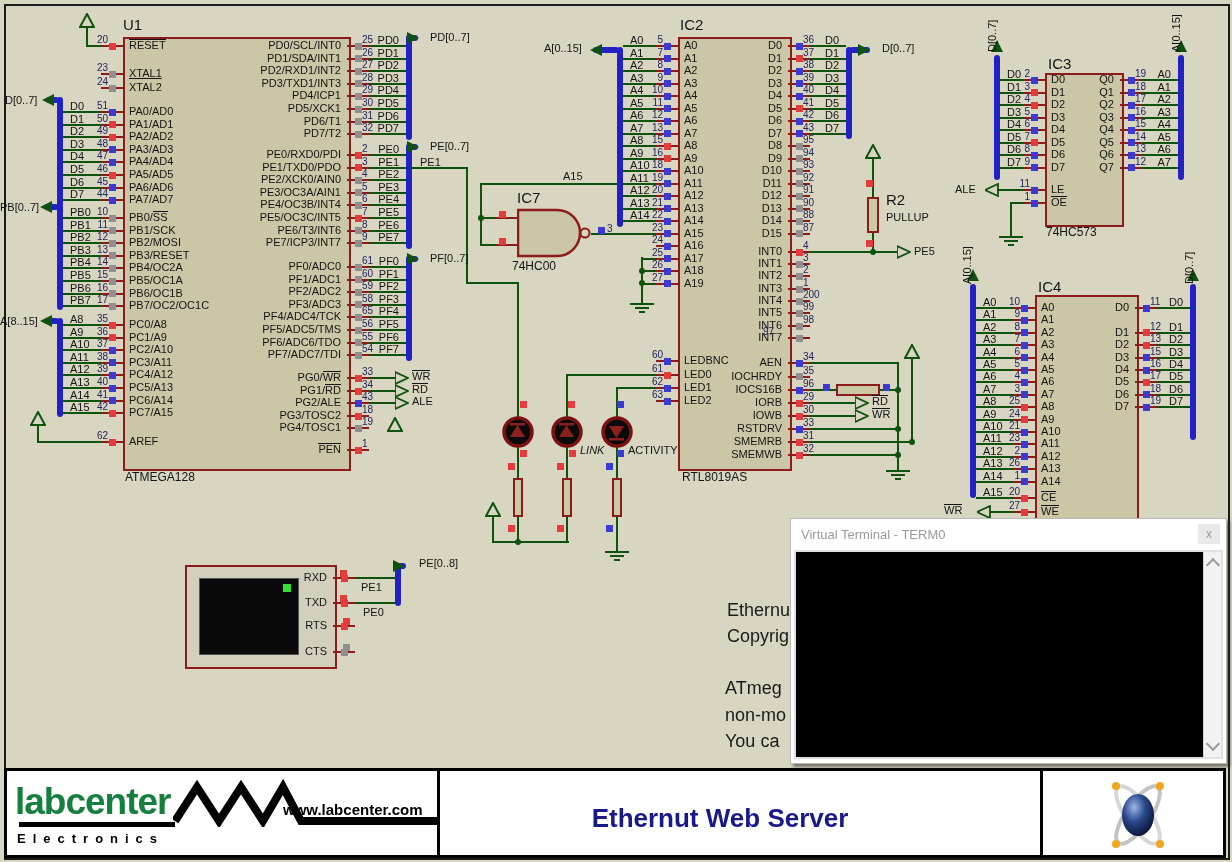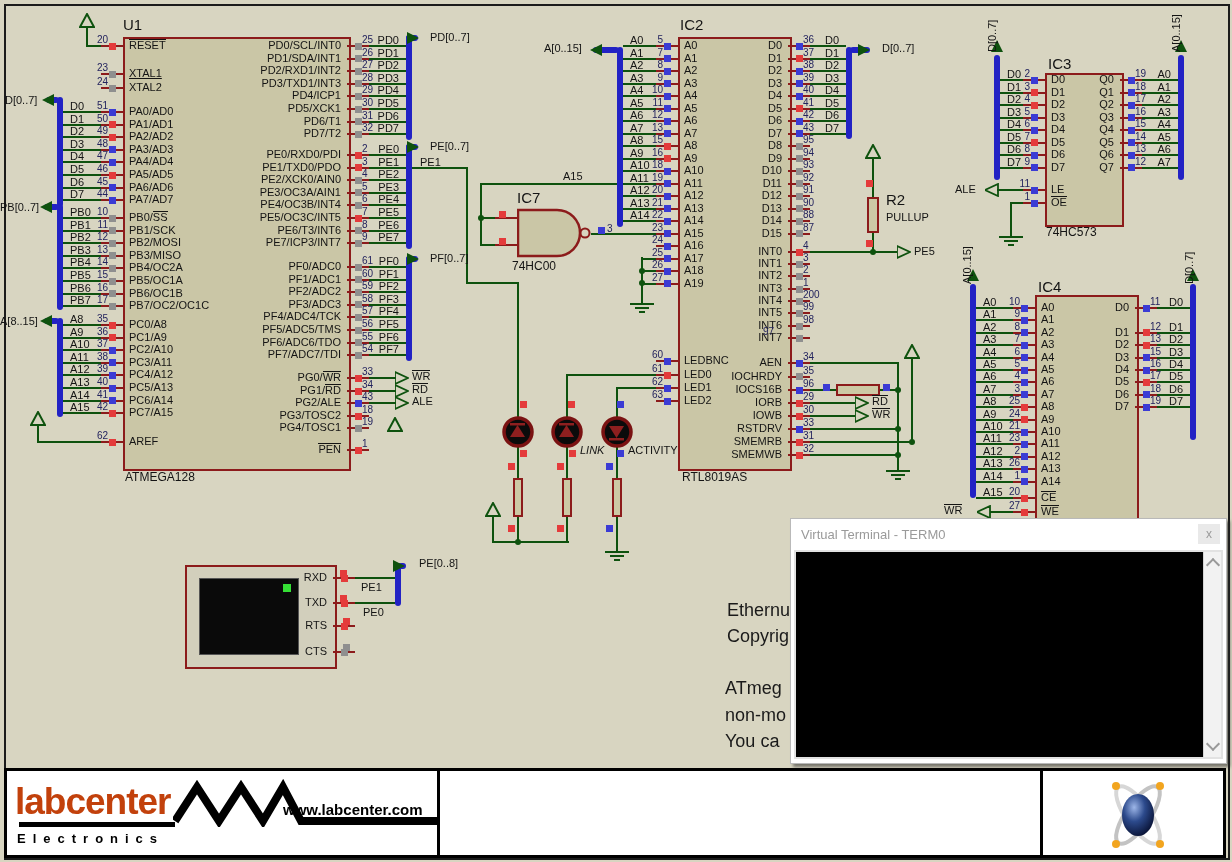--- a/index.html
+++ b/index.html
@@ -37,21 +37,21 @@
   #termout{position:absolute;left:5px;top:24px;font-family:"DejaVu Sans Mono",monospace;
            font-size:11px;color:#00bb22;white-space:pre;}
   #termscroll{position:absolute;right:0;top:0;bottom:0;width:17px;background:#f2f2f2;border-left:1px solid #d5d5d5;}
   .chev{position:absolute;left:4px;width:8px;height:8px;border-left:2px solid #999;border-top:2px solid #999;}
   .chev.up{top:8px;transform:rotate(45deg);}
   .chev.down{bottom:8px;transform:rotate(225deg);}
   
   #footer{position:absolute;left:4px;top:768px;width:1222px;height:90px;background:#fff;
           border:3px solid #000;box-sizing:border-box;z-index:30;}
   .fdiv{position:absolute;top:0;bottom:0;width:3px;background:#000;}
-  #brand{position:absolute;left:8px;top:10px;font-size:37px;font-weight:900;letter-spacing:-1px;color:#c2410c;text-align:right;}
+  #brand{position:absolute;left:8px;top:10px;font-size:37px;font-weight:900;letter-spacing:-1px;color:#15803d;text-align:right;}
   #brandbar{position:absolute;left:12px;top:51px;width:156px;height:5px;background:#000;}
   #electronics{position:absolute;left:10px;top:60px;font-size:13px;font-weight:bold;letter-spacing:7px;color:#000;}
   #weburl{position:absolute;left:276px;top:30px;font-size:15px;font-weight:bold;color:#000;}
   #ftitle{position:absolute;left:433px;top:32px;width:560px;text-align:center;
           font-size:26px;font-weight:bold;color:#191989;}
   svg{display:block;}
 </style>
 </head>
 <body>
 
@@ -193,21 +193,21 @@
       <div class="abs stub" style="left: 101px; top: 242.2px; width: 22px; height: 2px;"></div>
       <div class="abs wire" style="left: 63px; top: 242.2px; width: 38px; height: 2px;"></div>
       <div class="abs sq gy" style="left: 108.5px; top: 239.7px; width: 7px; height: 7px;"></div>
       <div class="abs pnum" style="top: 231.2px; right: 1124px; text-align: right;"><span>12</span></div>
       <div class="abs pname" style="top: 236.2px; left: 129px;"><span>PB2/MOSI</span></div>
       <div class="abs nlab" style="top: 231.2px; left: 70px;"><span>PB2</span></div>
       <div class="abs stub" style="left: 101px; top: 254.8px; width: 22px; height: 2px;"></div>
       <div class="abs wire" style="left: 63px; top: 254.8px; width: 38px; height: 2px;"></div>
       <div class="abs sq gy" style="left: 108.5px; top: 252.3px; width: 7px; height: 7px;"></div>
       <div class="abs pnum" style="top: 243.8px; right: 1124px; text-align: right;"><span>13</span></div>
-      <div class="abs pname" style="top: 248.8px; left: 129px;"><span>PB3/MISO</span></div>
+      <div class="abs pname" style="top: 248.8px; left: 129px;"><span>PB3/RESET</span></div>
       <div class="abs nlab" style="top: 243.8px; left: 70px;"><span>PB3</span></div>
       <div class="abs stub" style="left: 101px; top: 267.4px; width: 22px; height: 2px;"></div>
       <div class="abs wire" style="left: 63px; top: 267.4px; width: 38px; height: 2px;"></div>
       <div class="abs sq gy" style="left: 108.5px; top: 264.9px; width: 7px; height: 7px;"></div>
       <div class="abs pnum" style="top: 256.4px; right: 1124px; text-align: right;"><span>14</span></div>
       <div class="abs pname" style="top: 261.4px; left: 129px;"><span>PB4/OC2A</span></div>
       <div class="abs nlab" style="top: 256.4px; left: 70px;"><span>PB4</span></div>
       <div class="abs stub" style="left: 101px; top: 280px; width: 22px; height: 2px;"></div>
       <div class="abs wire" style="left: 63px; top: 280px; width: 38px; height: 2px;"></div>
       <div class="abs sq gy" style="left: 108.5px; top: 277.5px; width: 7px; height: 7px;"></div>
@@ -395,21 +395,21 @@
       <div class="abs nlab" style="top: 280.2px; right: 833px; text-align: right;"><span>PF2</span></div>
       <div class="abs stub" style="left: 347px; top: 303.8px; width: 22px; height: 2px;"></div>
       <div class="abs wire" style="left: 369px; top: 303.8px; width: 37px; height: 2px;"></div>
       <div class="abs sq gy" style="left: 354.5px; top: 301.3px; width: 7px; height: 7px;"></div>
       <div class="abs pnum" style="top: 292.8px; left: 362px;"><span>58</span></div>
       <div class="abs pname" style="top: 297.8px; right: 891px; text-align: right;"><span>PF3/ADC3</span></div>
       <div class="abs nlab" style="top: 292.8px; right: 833px; text-align: right;"><span>PF3</span></div>
       <div class="abs stub" style="left: 347px; top: 316.4px; width: 22px; height: 2px;"></div>
       <div class="abs wire" style="left: 369px; top: 316.4px; width: 37px; height: 2px;"></div>
       <div class="abs sq gy" style="left: 354.5px; top: 313.9px; width: 7px; height: 7px;"></div>
-      <div class="abs pnum" style="top: 305.4px; left: 362px;"><span>57</span></div>
+      <div class="abs pnum" style="top: 305.4px; left: 362px;"><span>65</span></div>
       <div class="abs pname" style="top: 310.4px; right: 891px; text-align: right;"><span>PF4/ADC4/TCK</span></div>
       <div class="abs nlab" style="top: 305.4px; right: 833px; text-align: right;"><span>PF4</span></div>
       <div class="abs stub" style="left: 347px; top: 329px; width: 22px; height: 2px;"></div>
       <div class="abs wire" style="left: 369px; top: 329px; width: 37px; height: 2px;"></div>
       <div class="abs sq gy" style="left: 354.5px; top: 326.5px; width: 7px; height: 7px;"></div>
       <div class="abs pnum" style="top: 318px; left: 362px;"><span>56</span></div>
       <div class="abs pname" style="top: 323px; right: 891px; text-align: right;"><span>PF5/ADC5/TMS</span></div>
       <div class="abs nlab" style="top: 318px; right: 833px; text-align: right;"><span>PF5</span></div>
       <div class="abs stub" style="left: 347px; top: 341.6px; width: 22px; height: 2px;"></div>
       <div class="abs wire" style="left: 369px; top: 341.6px; width: 37px; height: 2px;"></div>
@@ -1280,20 +1280,21 @@
   <div id="footer">
     <div id="brand">labcenter</div>
     <div id="brandbar"></div>
     <svg style="position:absolute;left:166px;top:8px;" width="268" height="48" viewBox="0 0 268 48">
       <polyline points="2,42 24,8 46,42 68,8 90,42 110,8 128,42 264,42" fill="none" stroke="#000" stroke-width="8" stroke-linejoin="miter"></polyline>
     </svg>
     <div id="weburl">www.labcenter.com</div>
     <div id="electronics">Electronics</div>
     <div class="fdiv" style="left:430px;"></div>
     <div class="fdiv" style="left:1033px;"></div>
+    <div id="ftitle">Ethernut Web Server</div>
     <svg style="position:absolute;left:1094px;top:4px;" width="74" height="80" viewBox="0 0 74 80">
       <defs>
         <radialGradient id="orb" cx="38%" cy="32%" r="75%">
           <stop offset="0%" stop-color="#9db6e8"></stop>
             <stop offset="45%" stop-color="#2c4a8c"></stop>
             <stop offset="100%" stop-color="#060e2e"></stop>
         </radialGradient>
       </defs>
       <ellipse cx="37" cy="40" rx="34" ry="12" fill="none" stroke="#c3c3c3" stroke-width="4" transform="rotate(-55 37 40)"></ellipse>
       <ellipse cx="37" cy="40" rx="34" ry="12" fill="none" stroke="#d7d7d7" stroke-width="4" transform="rotate(55 37 40)"></ellipse>

